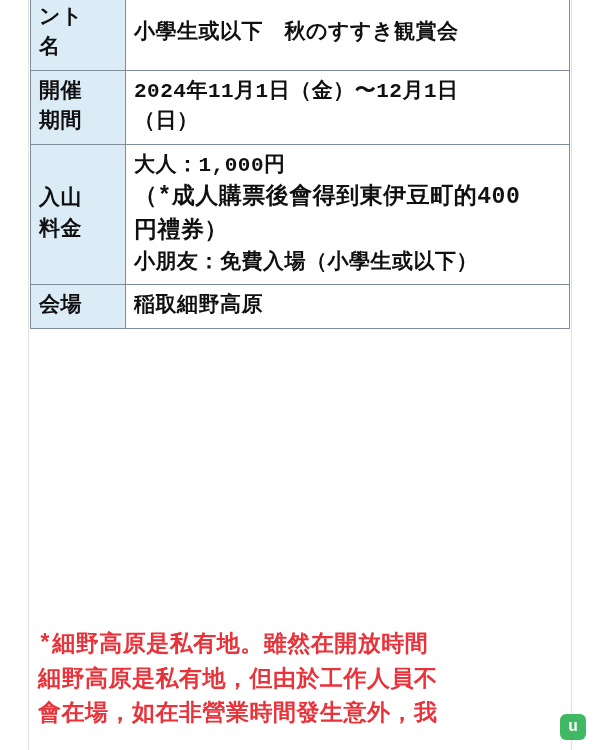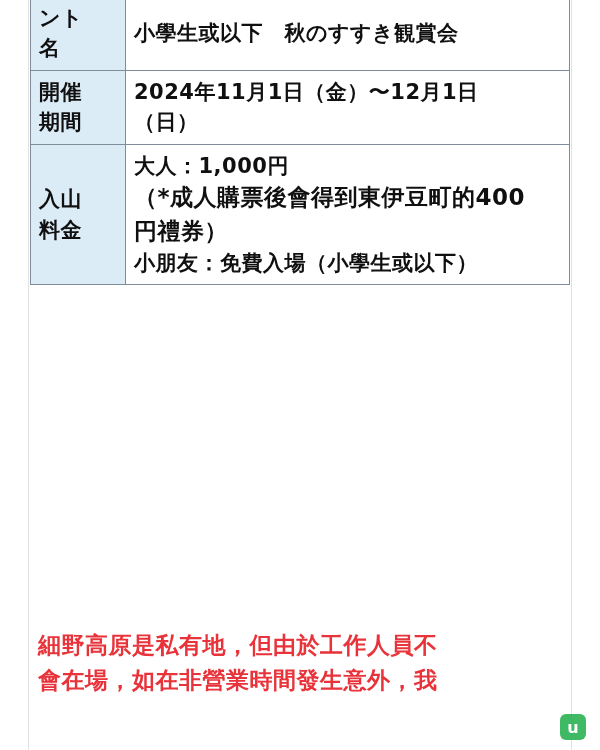--- a/index.html
+++ b/index.html
@@ -13,20 +13,21 @@
     font-family: "DejaVu Sans", "Liberation Sans", sans-serif;
     overflow: hidden;
     position: relative;
   }
 
   .page {
     position: relative;
     width: 600px;
     height: 750px;
     box-sizing: border-box;
+    font-family: Liberation Mono, monospace;
   }
 
   
   .edge-left, .edge-right {
     position: absolute;
     top: 0;
     bottom: 0;
     width: 1px;
     background: #e2e2e2;
   }
@@ -157,26 +158,35 @@
             <span class="val-line">料金</span>
           </td>
           <td class="value">
             <span class="val-line">大人：1,000円</span>
             <span class="sub-note">（*成人購票後會得到東伊豆町的400</span>
             <span class="sub-note">円禮券）</span>
             <span class="val-line">小朋友：免費入場（小學生或以下）</span>
           </td>
         </tr>
 
+        <tr>
+          <td class="label">
+            <span class="val-line">会場</span>
+          </td>
+          <td class="value">
+            <span class="val-line">稲取細野高原</span>
+          </td>
+        </tr>
 
 
       </tbody>
     </table>
   </div>
 
   <div class="footnote">
+    <span class="val-line">*細野高原是私有地。雖然在開放時間</span>
     <span class="val-line">細野高原是私有地，但由於工作人員不</span>
     <span class="val-line">會在場，如在非營業時間發生意外，我</span>
   </div>
 
   <div class="watermark">u</div>
 
 </div>
 
 </body></html>

